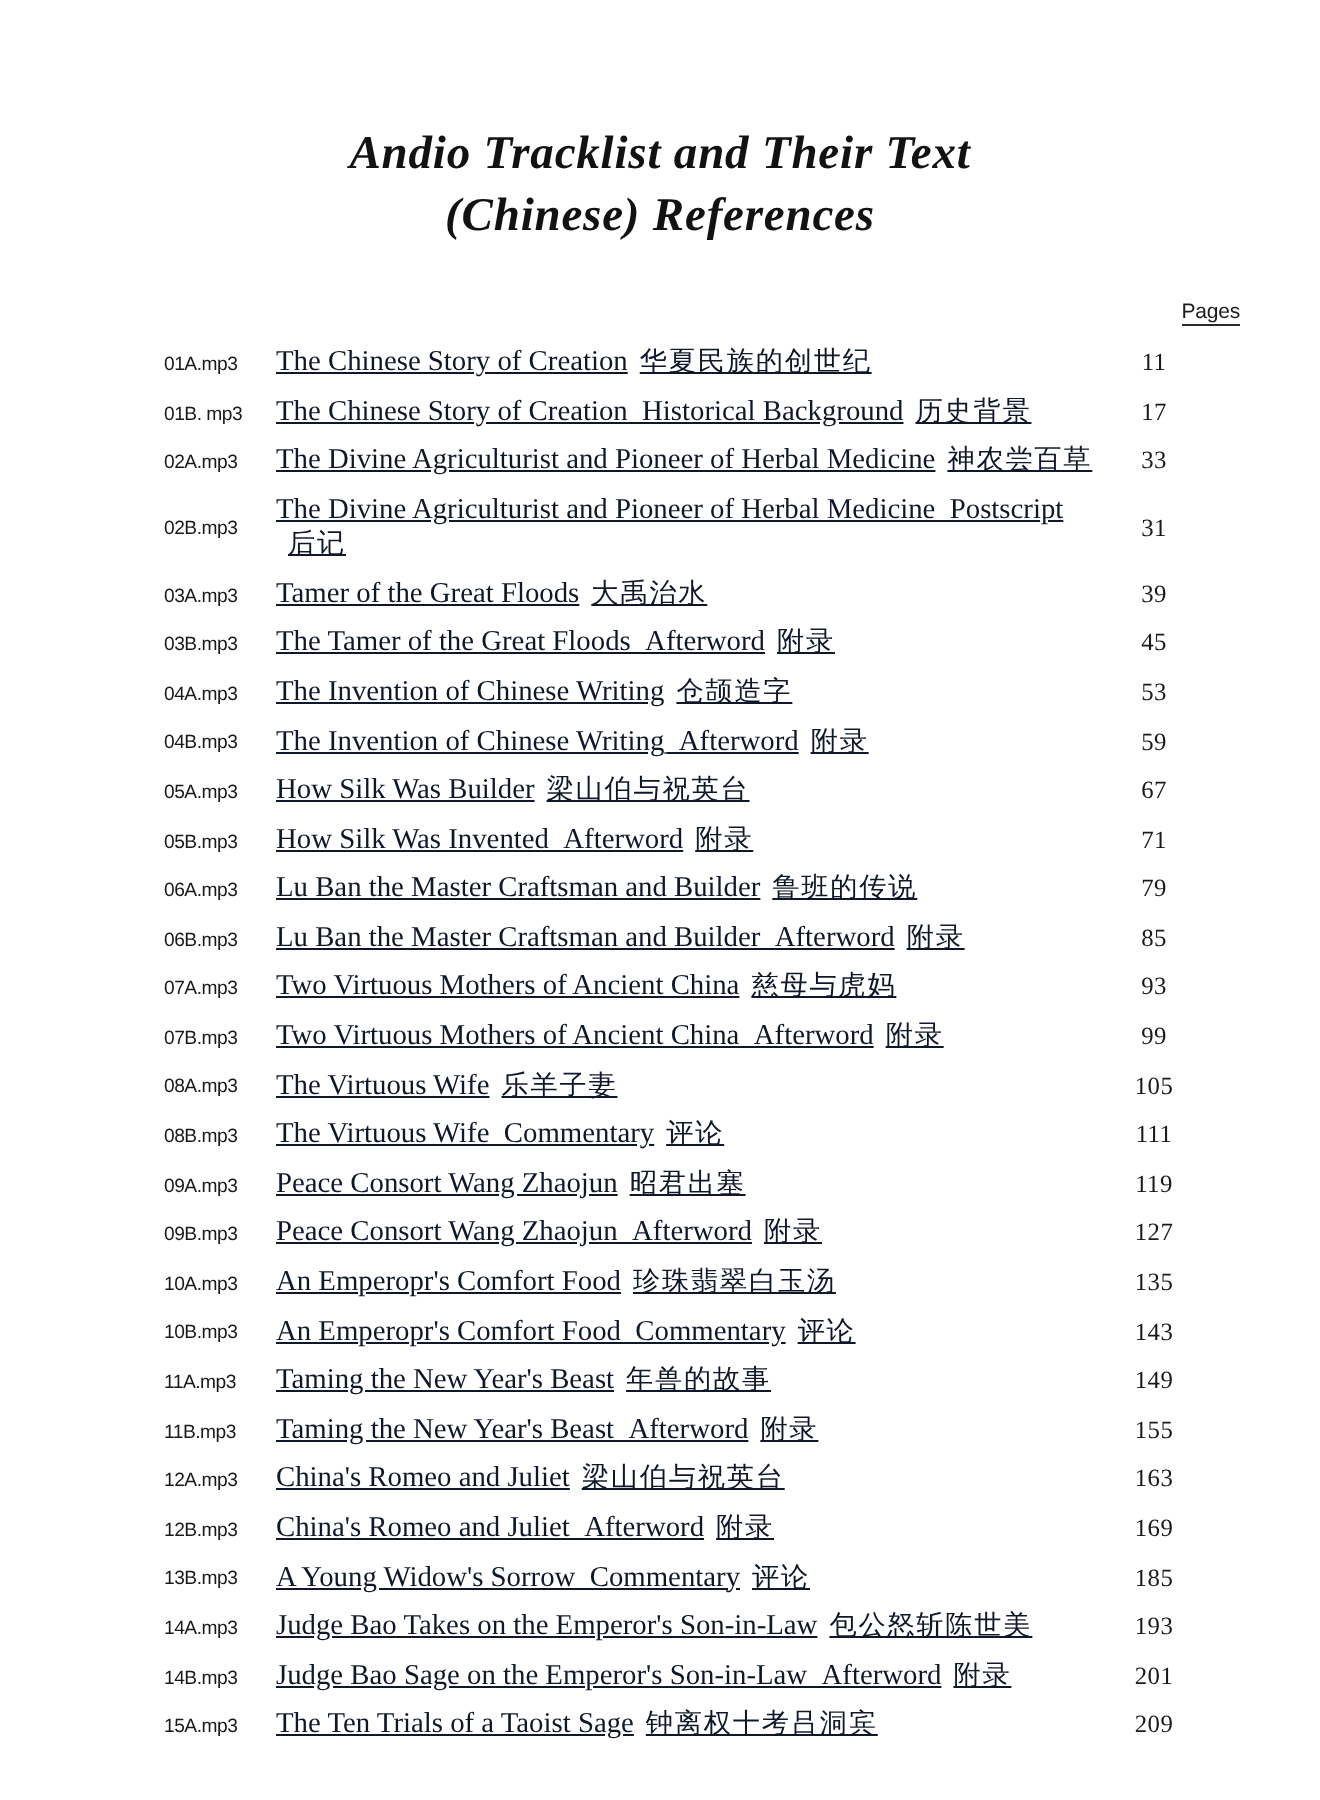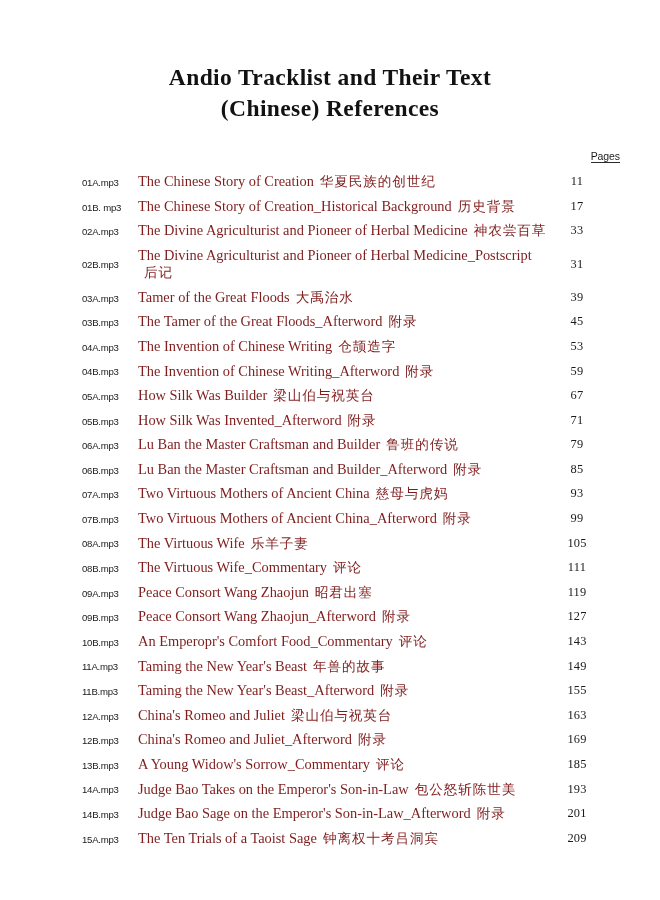--- a/index.html
+++ b/index.html
@@ -30,20 +30,21 @@
     text-align: center;
   }
   .title-line {
     font-family: "Liberation Serif", "DejaVu Serif", serif;
     font-size: 23.5px;
     font-weight: 700;
     letter-spacing: 0.4px;
     line-height: 1.34;
     color: #121212;
     white-space: nowrap;
+    font-style: italic;
   }
 
   
   .pages-header-row {
     margin-top: 21px;
     padding-right: 40px;
     text-align: right;
   }
   .pages-header {
     display: inline-block;
@@ -76,22 +77,23 @@
     color: #191919;
     letter-spacing: -0.25px;
     white-space: nowrap;
     padding-top: 1px;
   }
   .track-title {
     flex: 1 1 auto;
     font-family: "Liberation Serif", "DejaVu Serif", serif;
     font-size: 14.4px;
     line-height: 17.6px;
-    color: #7f1d1d;
+    color: #0f172a;
     padding-right: 6px;
+    text-decoration: underline;
   }
   .track-title .cn {
     font-family: "DejaVu Sans", "Liberation Sans", sans-serif;
     font-size: 13.6px;
     letter-spacing: 0.9px;
     margin-left: 6px;
   }
   .track-page {
     flex: 0 0 46px;
     width: 46px;
@@ -202,20 +204,25 @@
         <div class="track-id">09A.mp3</div>
         <div class="track-title"><span>Peace Consort Wang Zhaojun</span><span class="cn">昭君出塞</span></div>
         <div class="track-page">119</div>
       </div>
       <div class="track-row">
         <div class="track-id">09B.mp3</div>
         <div class="track-title"><span>Peace Consort Wang Zhaojun_Afterword</span><span class="cn">附录</span></div>
         <div class="track-page">127</div>
       </div>
       <div class="track-row">
+        <div class="track-id">10A.mp3</div>
+        <div class="track-title"><span>An Emperopr's Comfort Food</span><span class="cn">珍珠翡翠白玉汤</span></div>
+        <div class="track-page">135</div>
+      </div>
+      <div class="track-row">
         <div class="track-id">10B.mp3</div>
         <div class="track-title"><span>An Emperopr's Comfort Food_Commentary</span><span class="cn">评论</span></div>
         <div class="track-page">143</div>
       </div>
       <div class="track-row">
         <div class="track-id">11A.mp3</div>
         <div class="track-title"><span>Taming the New Year's Beast</span><span class="cn">年兽的故事</span></div>
         <div class="track-page">149</div>
       </div>
       <div class="track-row">

